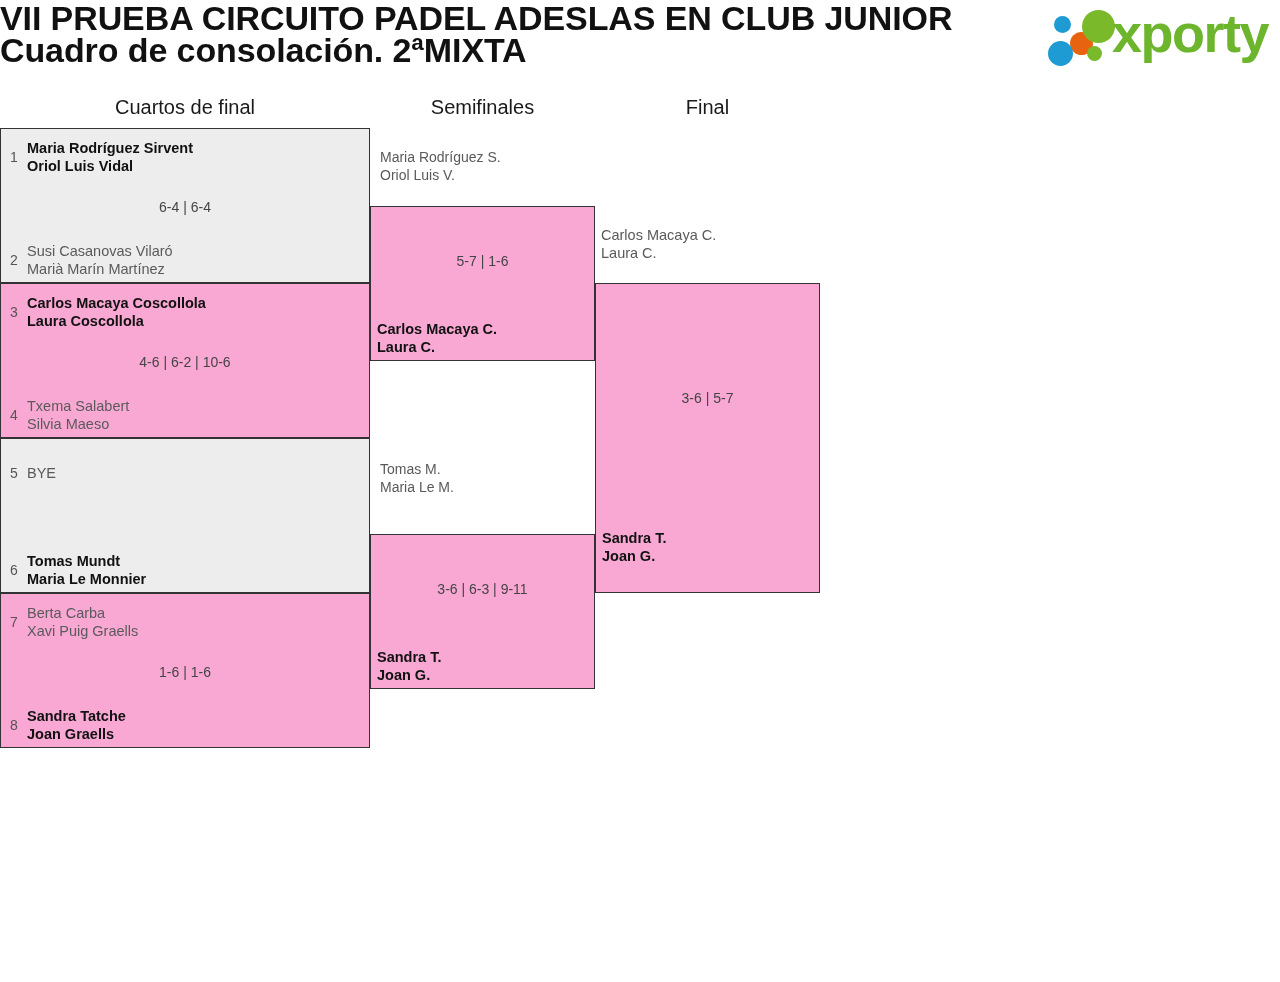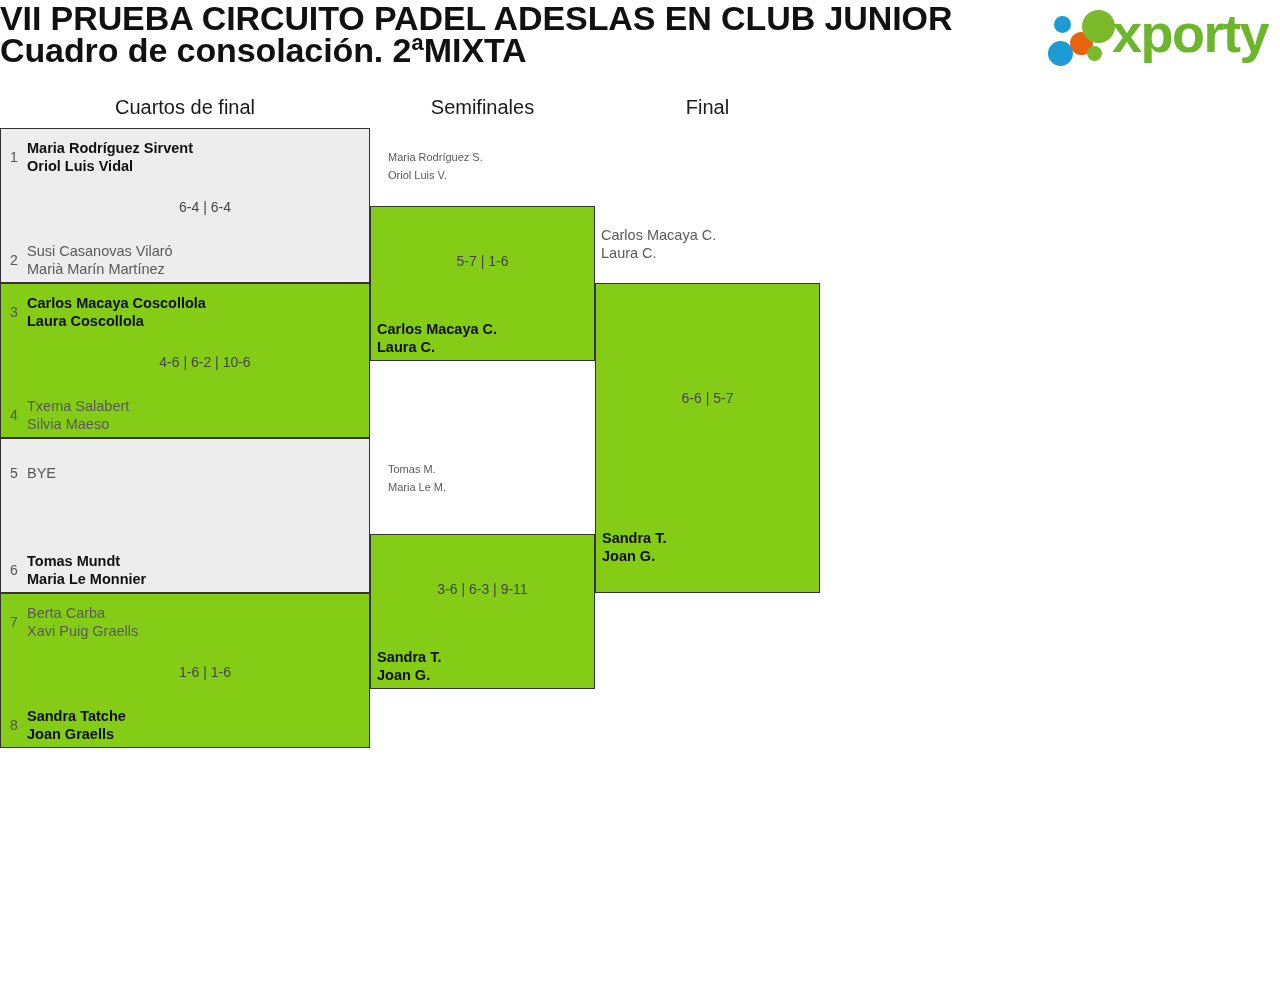--- a/index.html
+++ b/index.html
@@ -92,21 +92,21 @@
   }
   .round-head.r1 { left: 0px;   top: 10px; width: 370px; }
   .round-head.r2 { left: 370px; top: 10px; width: 225px; }
   .round-head.r3 { left: 595px; top: 10px; width: 225px; }
 
   
   .match {
     position: absolute;
     box-sizing: border-box;
     border: 1px solid #333333;
-    background: #84cc16;
+    background: #f9a8d4;
   }
   .match.shaded { background: #ededed; }
 
   .team {
     position: absolute;
     left: 0;
     width: 100%;
     box-sizing: border-box;
     padding-left: 26px;
     font-size: 14.5px;
@@ -140,30 +140,30 @@
     text-align: center;
     font-size: 14px;
     color: #444444;
     line-height: 18px;
   }
 
   
   .r1-match { left: 0px; width: 370px; height: 155px; }
   .r1-match .team.top    { top: 10px; }
   .r1-match .team.bottom { top: 113px; }
-  .r1-match .score       { top: 69px; margin-left: 20px; }
+  .r1-match .score       { top: 69px; }
   .r1-match .team.single-line.top { top: 25px; }
 
   
   .r2-match { left: 370px; width: 225px; height: 155px; }
   .r2-label-top {
     position: absolute;
-    left: 388px;
+    left: 380px;
     width: 220px;
-    font-size: 11px;
+    font-size: 14px;
     line-height: 18px;
   }
   .r2-label-top .n { display: block; white-space: nowrap; }
   .r2-match .team.bottom { top: 113px; padding-left: 6px; }
   .r2-match .score { top: 45px; }
 
   
   .r3-match { left: 595px; width: 225px; height: 310px; }
   .r3-label-top {
     position: absolute;
@@ -302,21 +302,21 @@
         <span class="n">Joan G.</span>
       </span>
     </div>
   </div>
 
   <div class="r3-label-top lbl-loser" style="top:140px;">
     <span class="n">Carlos Macaya C.</span>
     <span class="n">Laura C.</span>
   </div>
   <div class="match r3-match" style="top:197px;">
-    <div class="score">6-6 | 5-7</div>
+    <div class="score">3-6 | 5-7</div>
     <div class="team bottom winner">
       <span class="names">
         <span class="n">Sandra T.</span>
         <span class="n">Joan G.</span>
       </span>
     </div>
   </div>
 
 </div>
 

